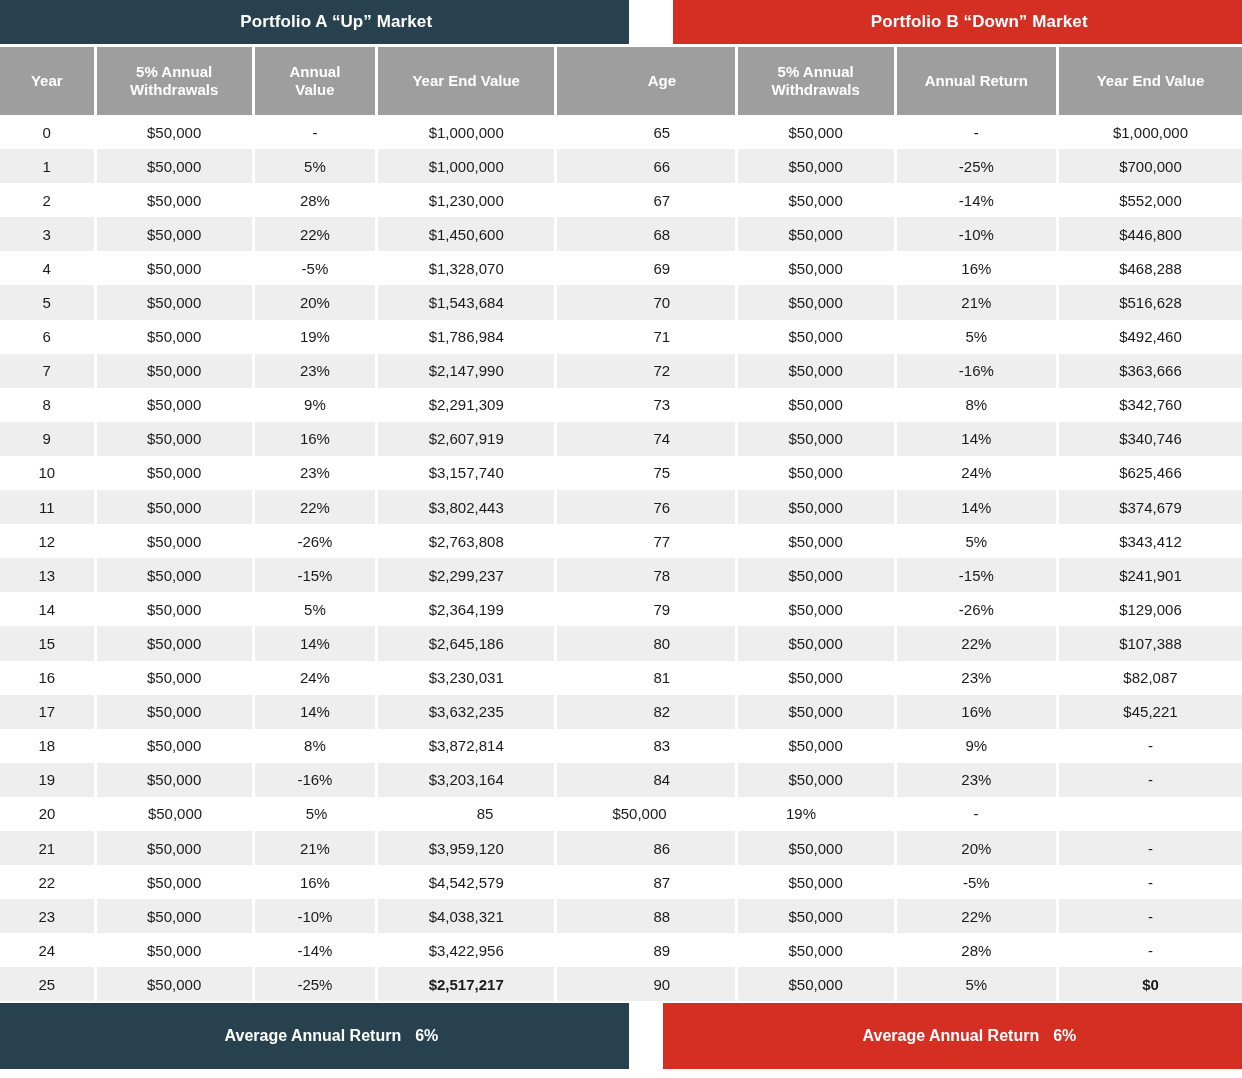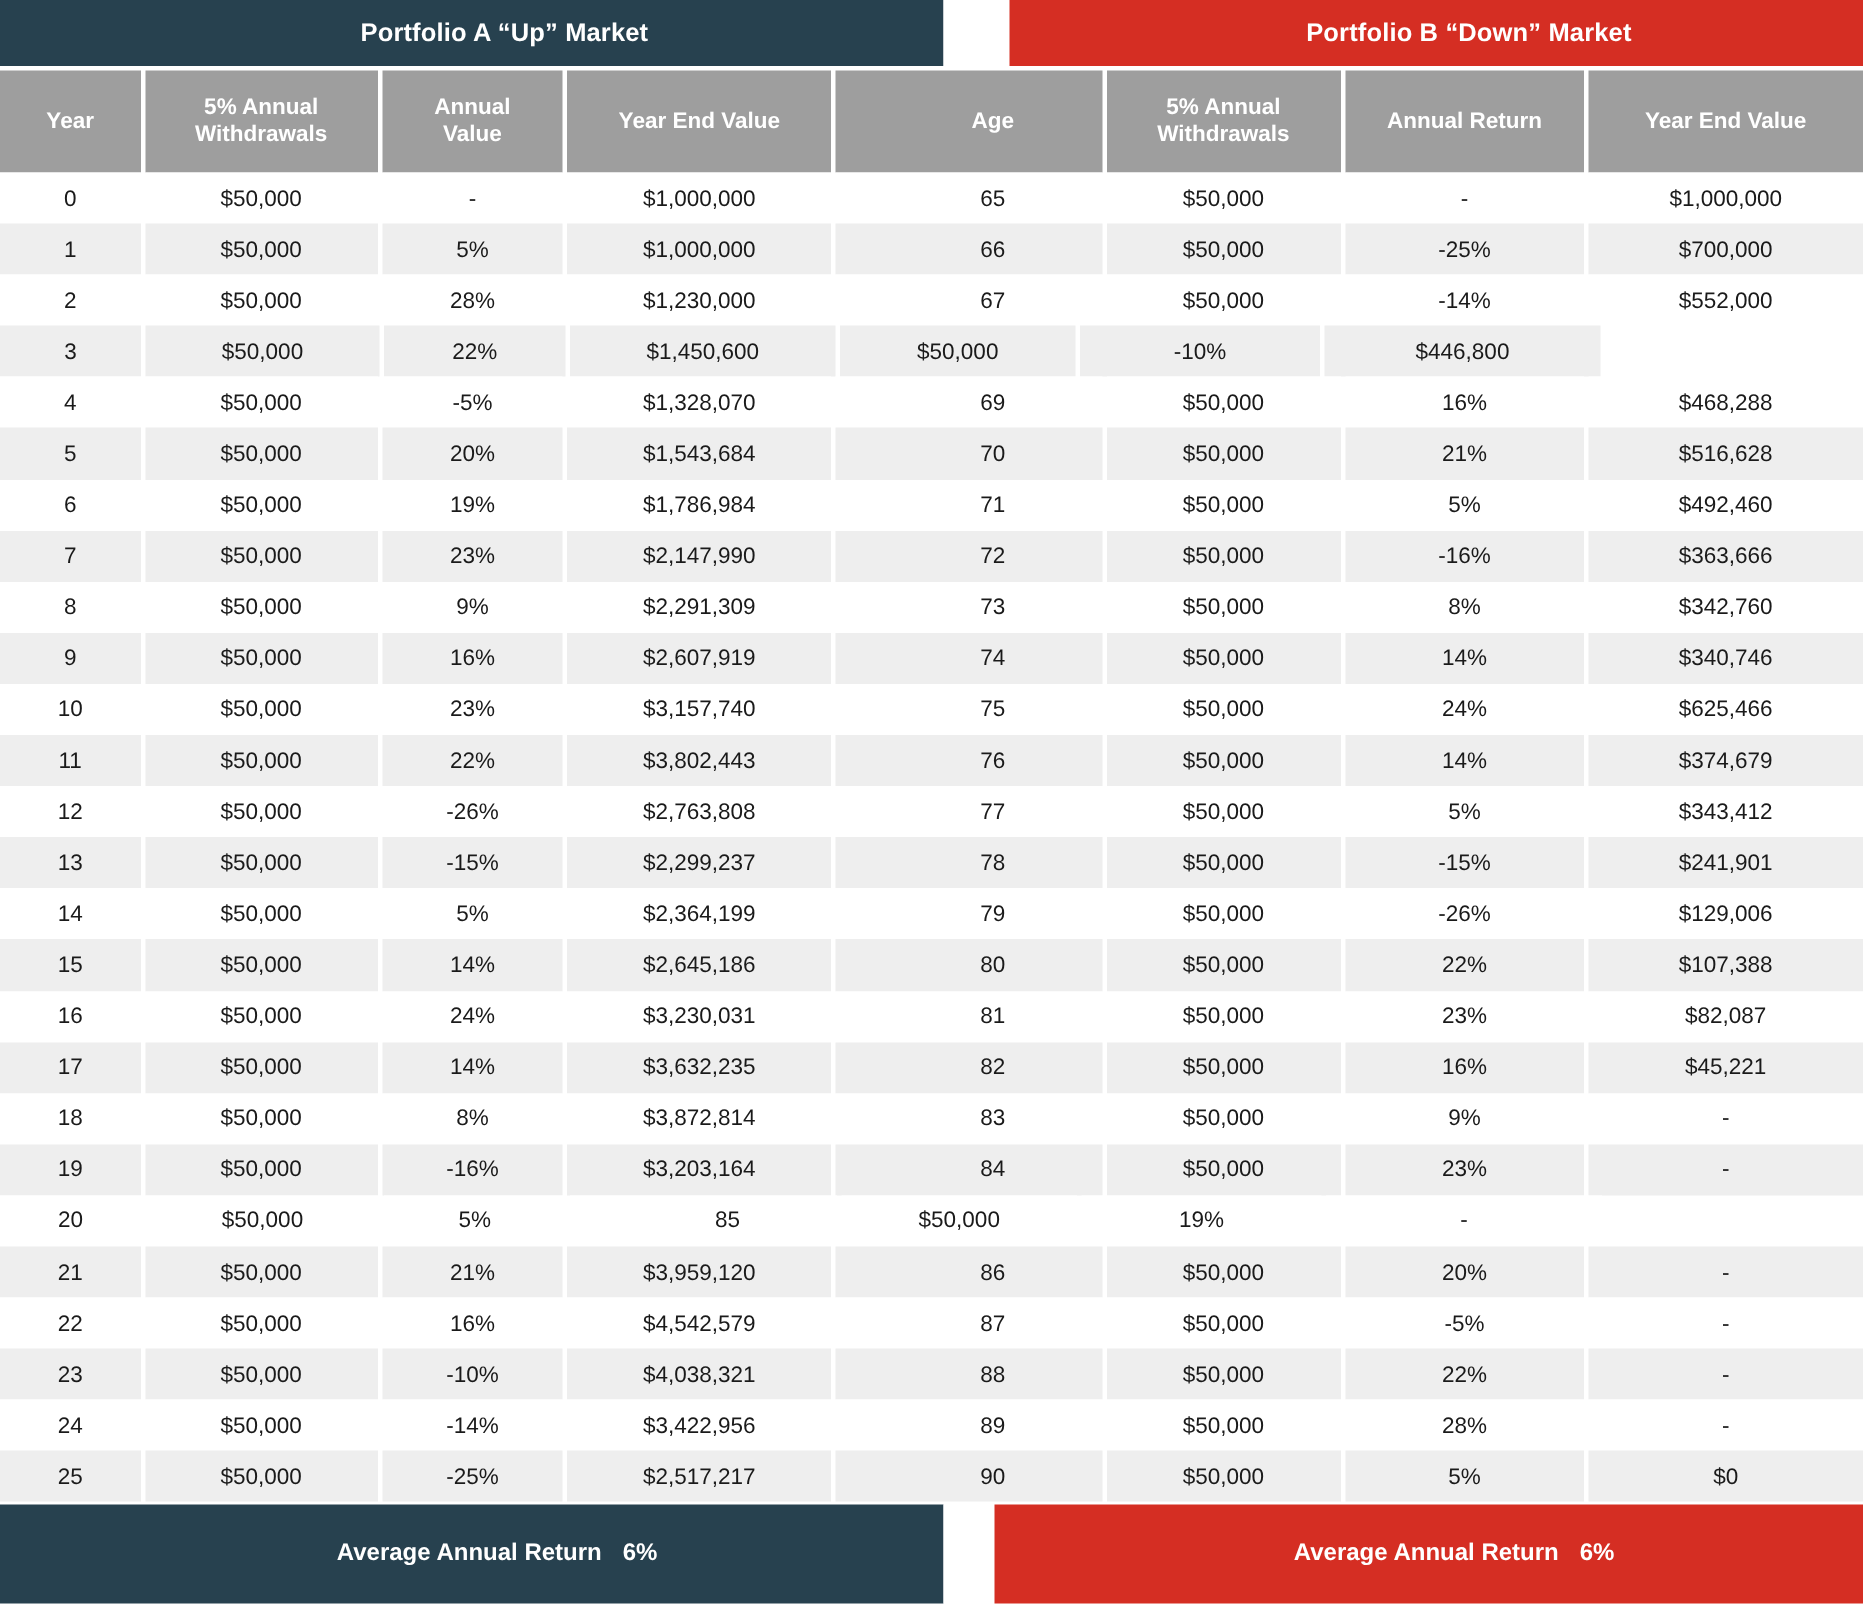--- a/index.html
+++ b/index.html
@@ -82,21 +82,21 @@
     display: flex;
     align-items: center;
     justify-content: center;
     font-size: 15px;
     color: #1a1a1a;
     background: #ffffff;
     height: 34.1px;
     margin-right: 3px;
   }
   .cell:last-child { margin-right: 0; }
-  .cell.bold { font-weight: normal; }
+  .cell.bold { font-weight: bold; }
 
   
   .footrow {
     display: flex;
     width: 1242px;
     height: 68px;
     padding-top: 2px;
   }
   .footbar {
     display: flex;
@@ -179,20 +179,21 @@
         <div class="cell c4">67</div>
         <div class="cell c5">$50,000</div>
         <div class="cell c6">-14%</div>
         <div class="cell c7">$552,000</div>
       </div>
       <div class="row odd">
         <div class="cell c0">3</div>
         <div class="cell c1">$50,000</div>
         <div class="cell c2">22%</div>
         <div class="cell c3">$1,450,600</div>
+        <div class="cell c4">68</div>
         <div class="cell c5">$50,000</div>
         <div class="cell c6">-10%</div>
         <div class="cell c7">$446,800</div>
       </div>
       <div class="row even">
         <div class="cell c0">4</div>
         <div class="cell c1">$50,000</div>
         <div class="cell c2">-5%</div>
         <div class="cell c3">$1,328,070</div>
         <div class="cell c4">69</div>

